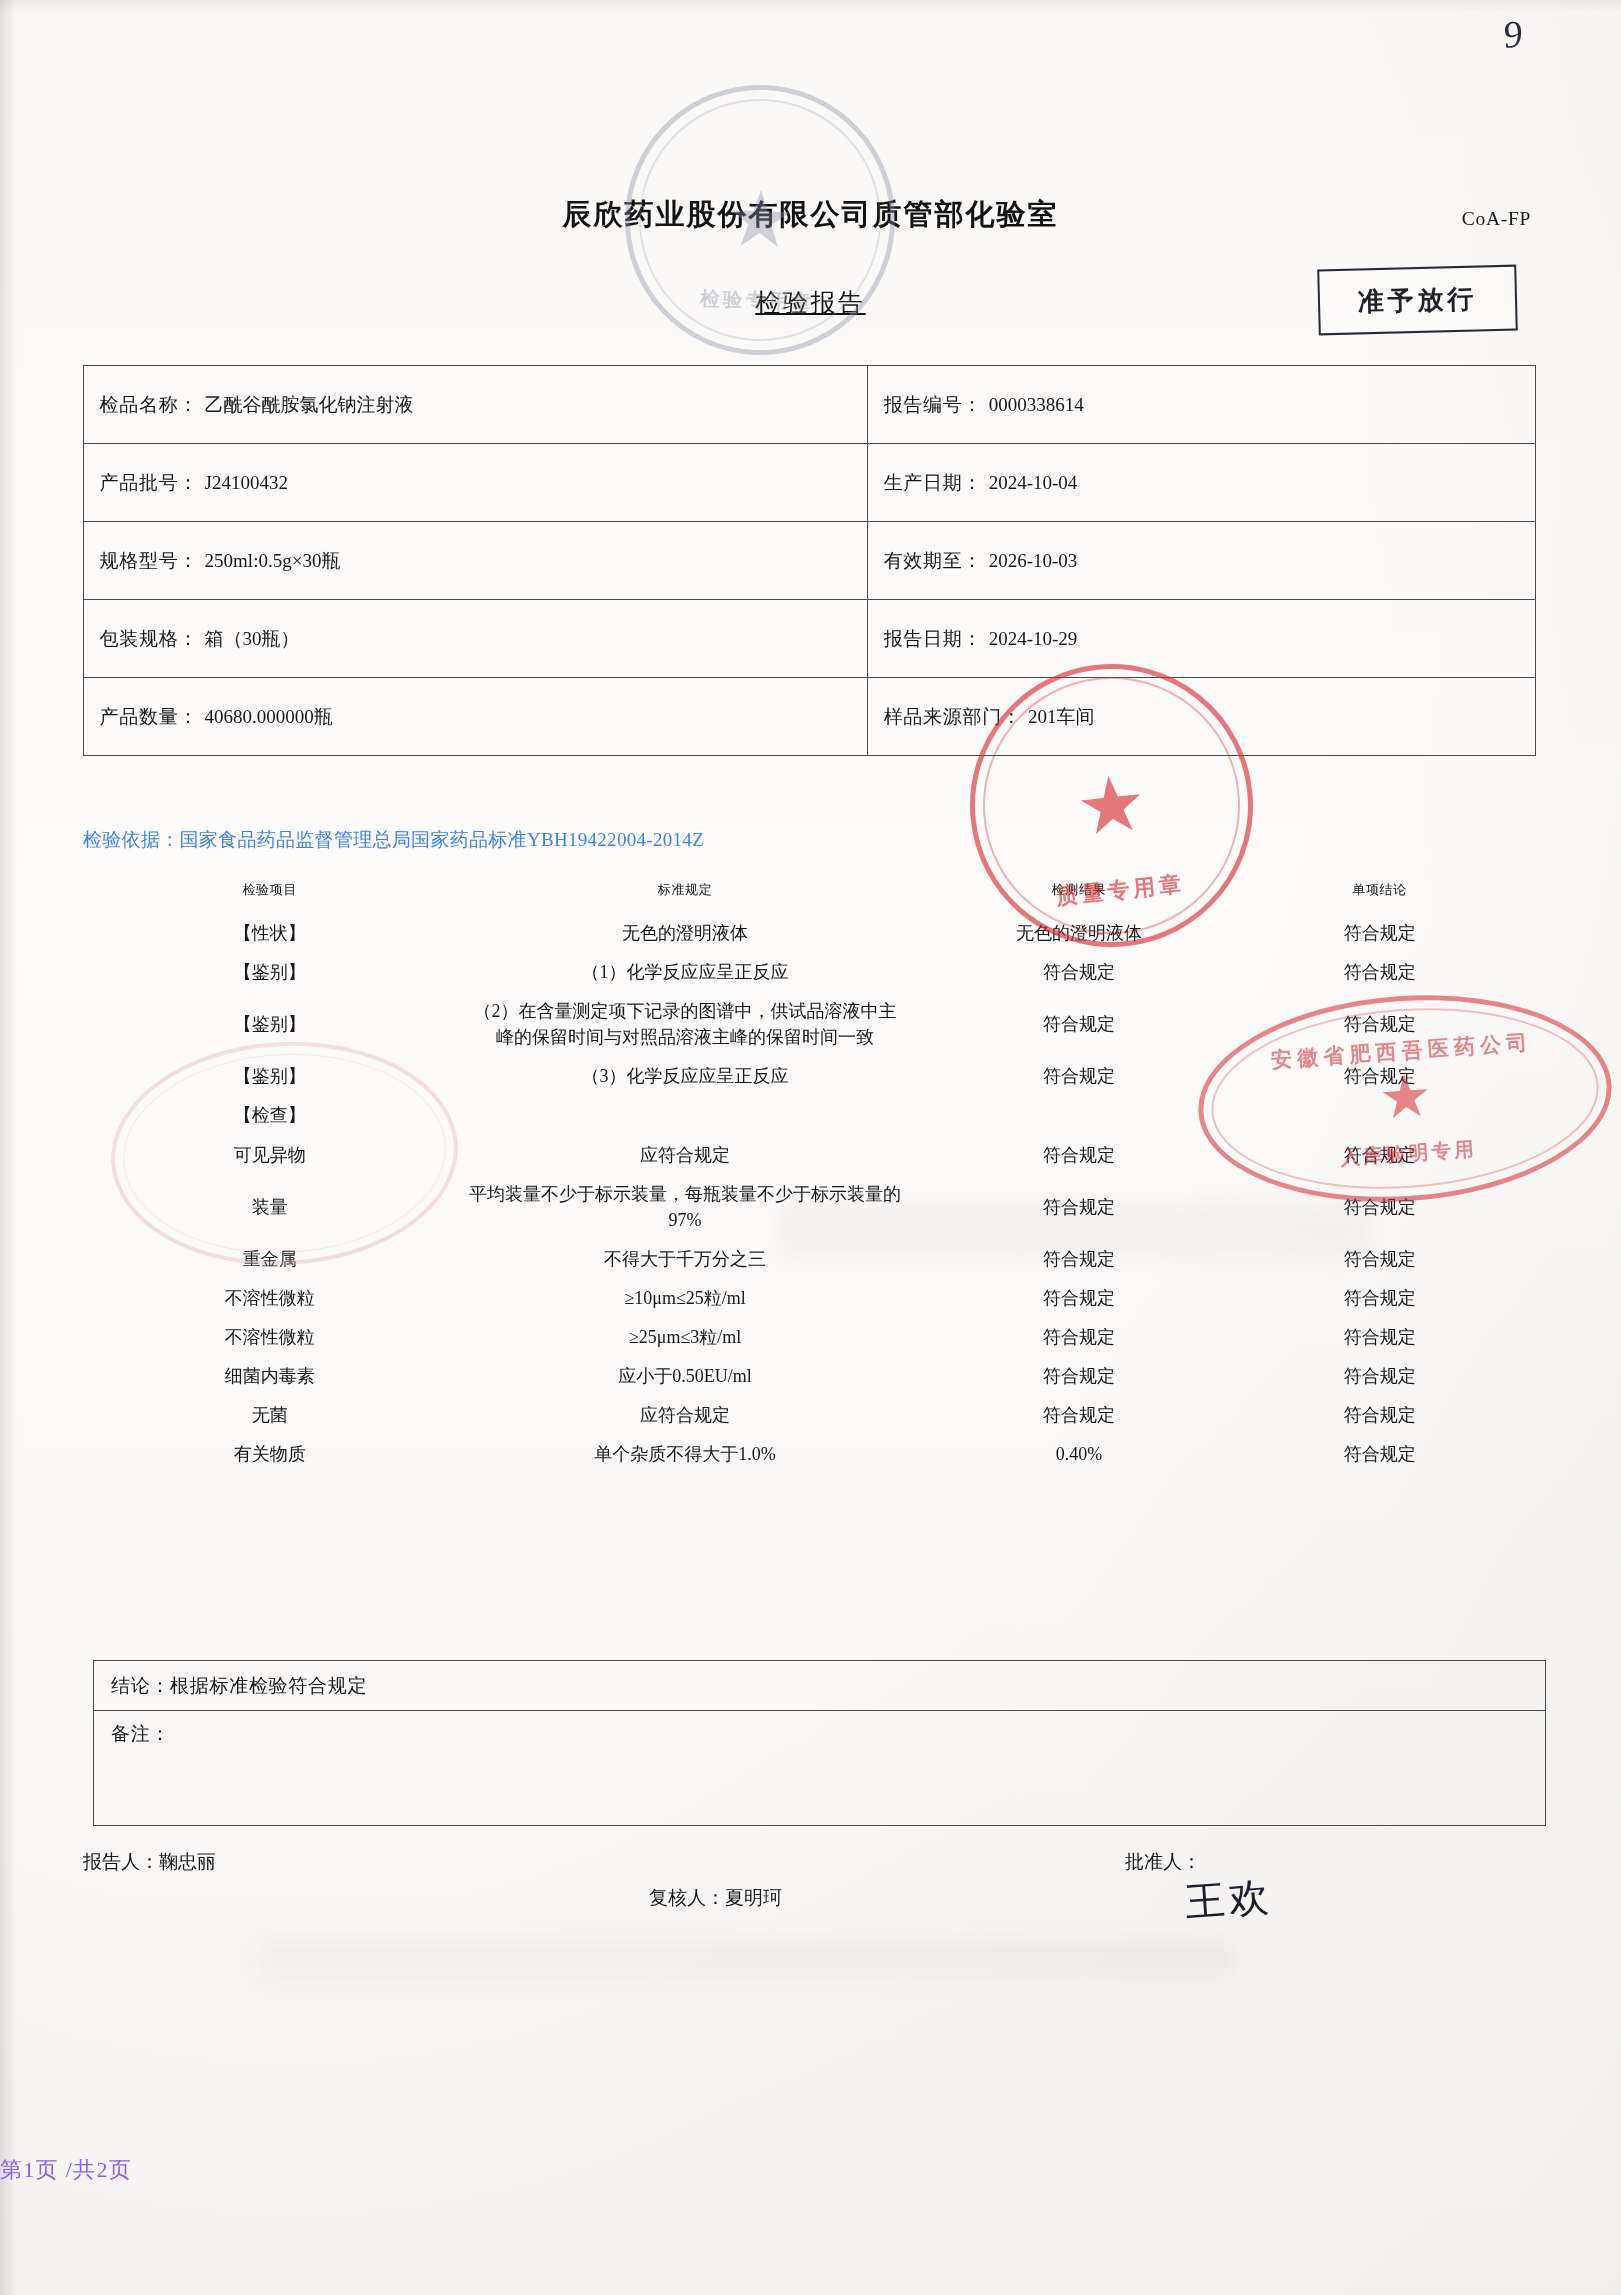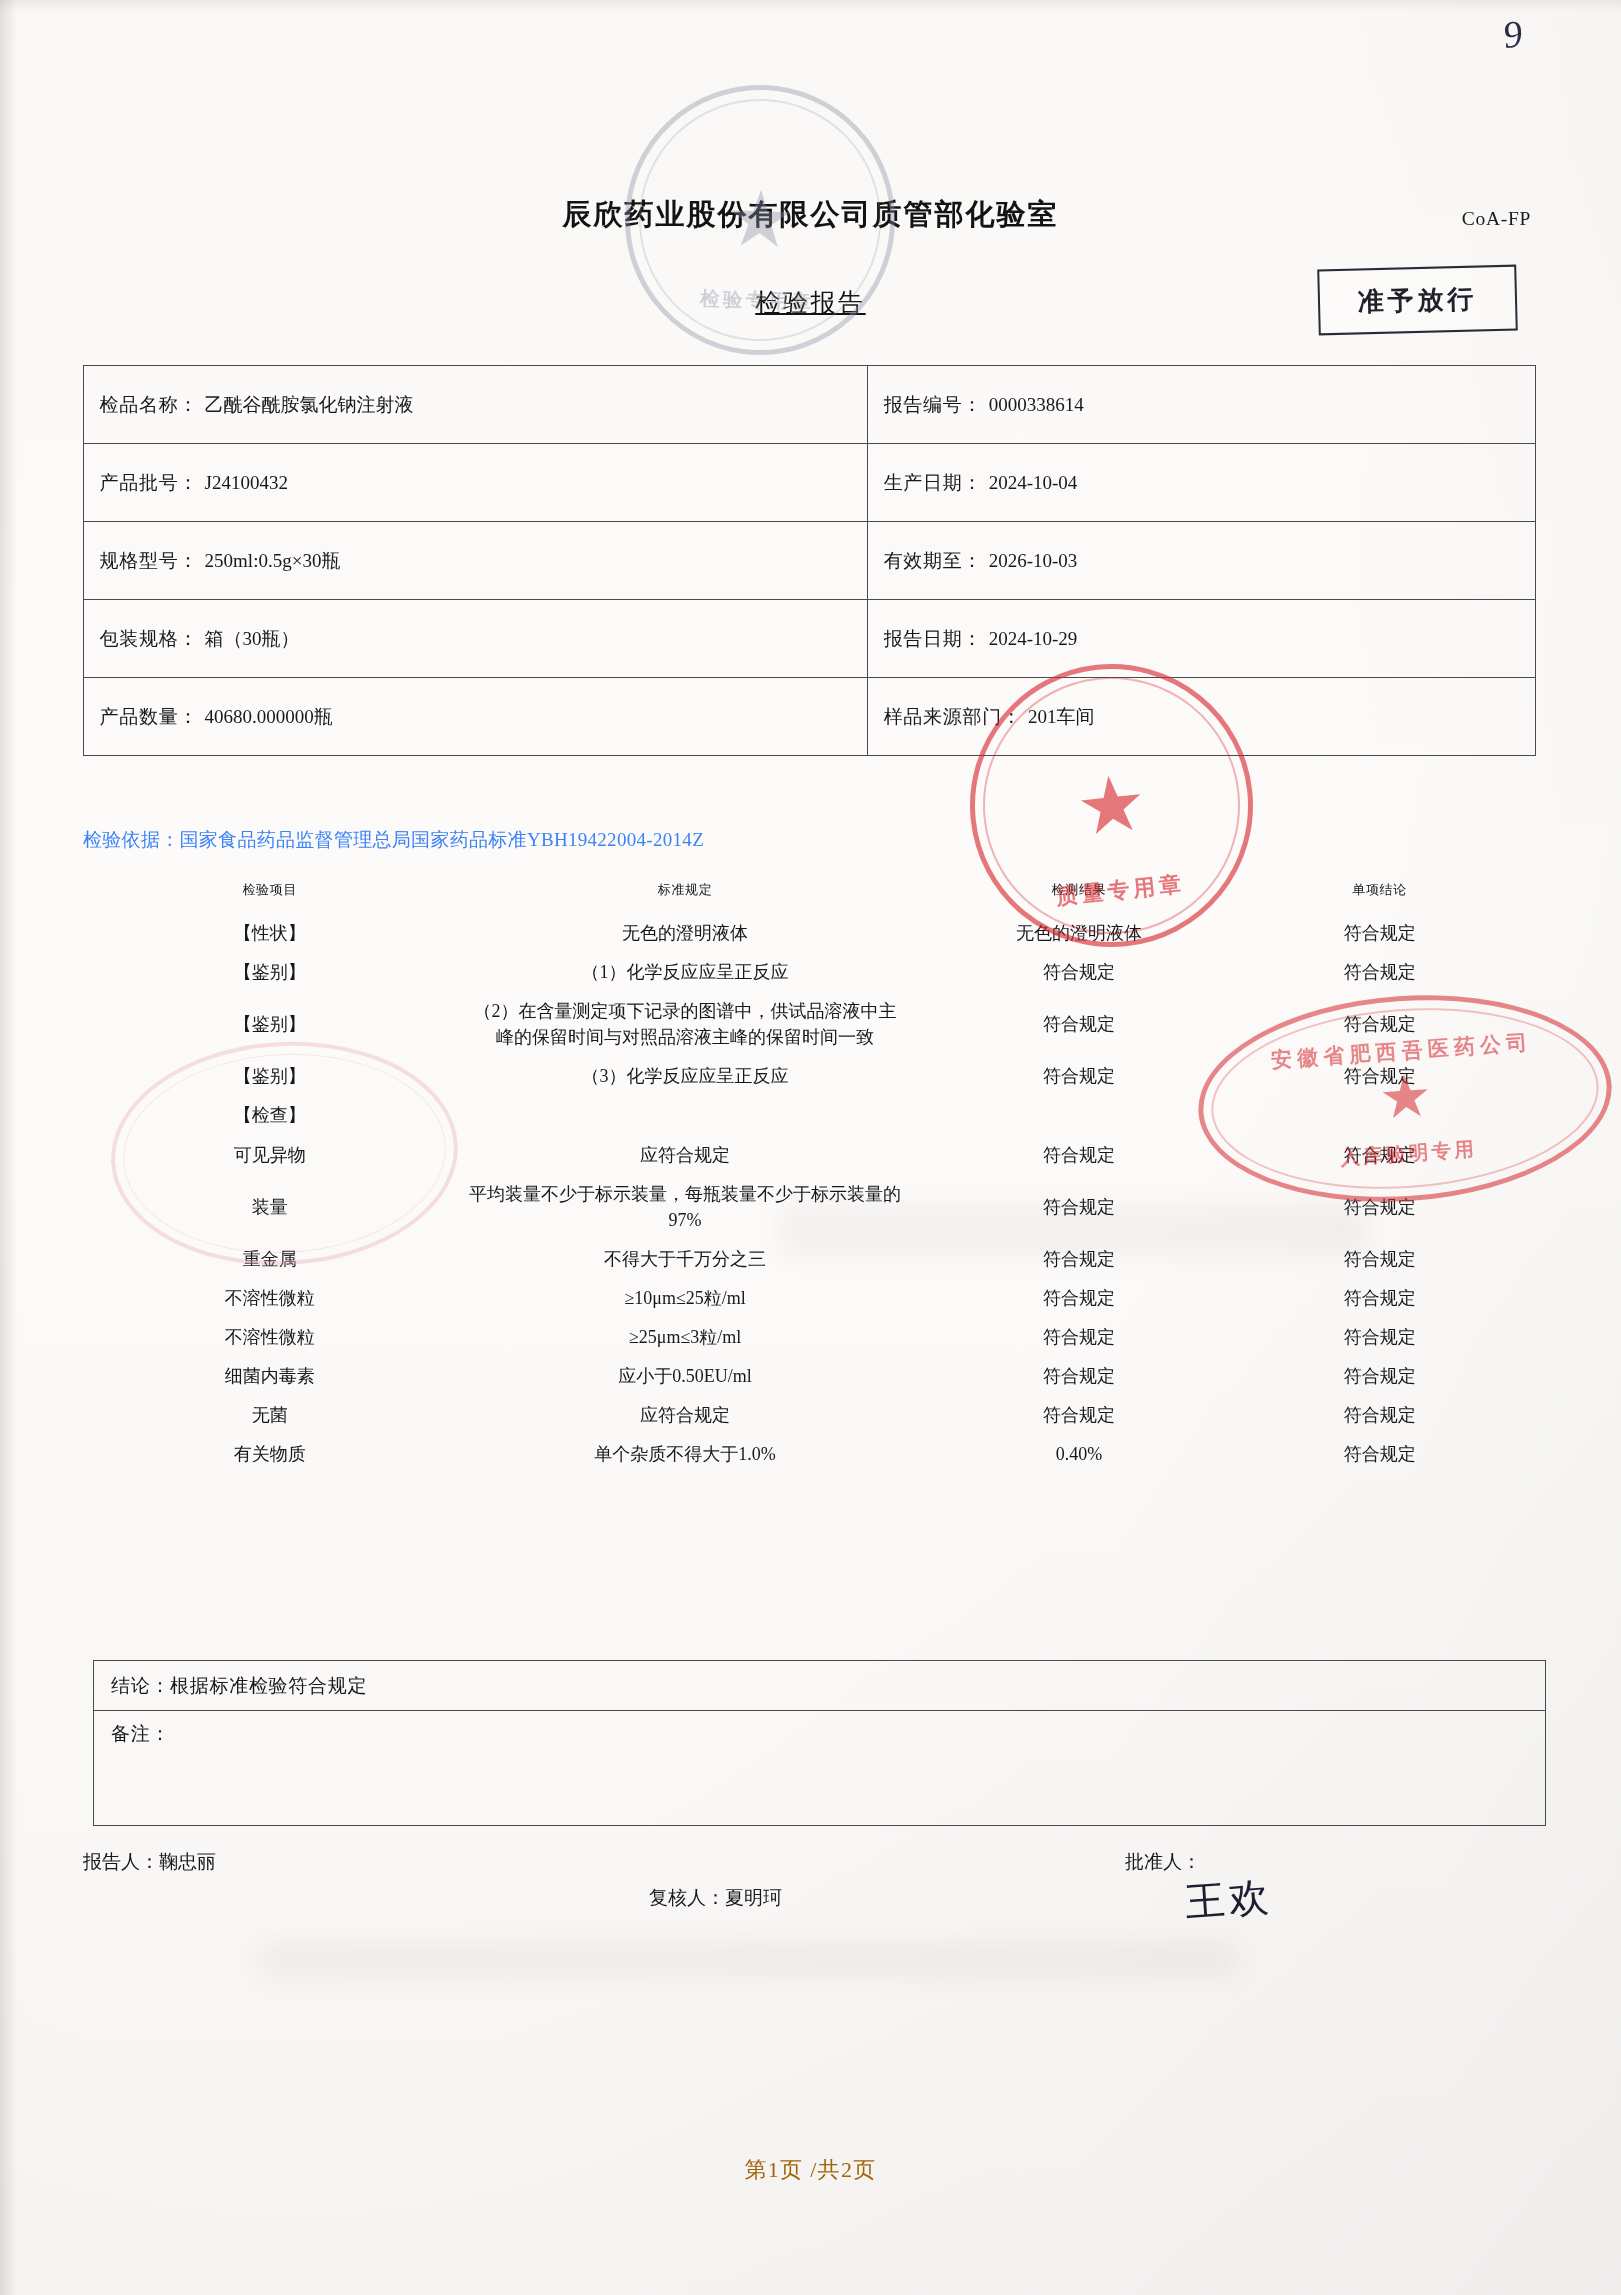--- a/index.html
+++ b/index.html
@@ -209,23 +209,23 @@
     font-family: "Liberation Serif", serif;
     transform: rotate(-4deg);
     letter-spacing: 3.9px;
   }
 
   
   .footer {
     position: absolute;
     left: 0; right: 0;
     top: 2155px;
-    text-align: center;
+    text-align: left;
     font-size: 22px;
-    color: #a16207;
+    color: #8b5cf6;
     letter-spacing: 1.3px;
   }
 
   
   .stamp {
     position: absolute;
     pointer-events: none;
     opacity: 0.78;
   }
   

